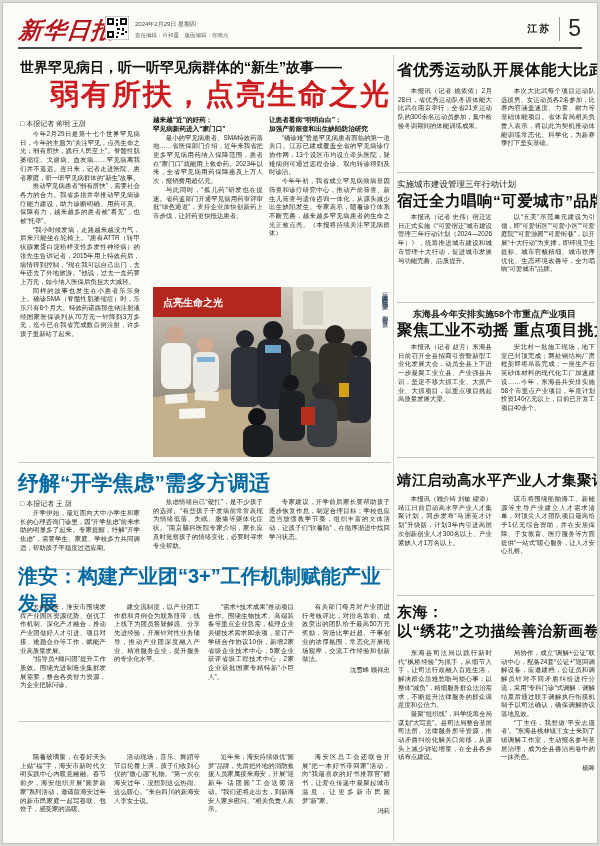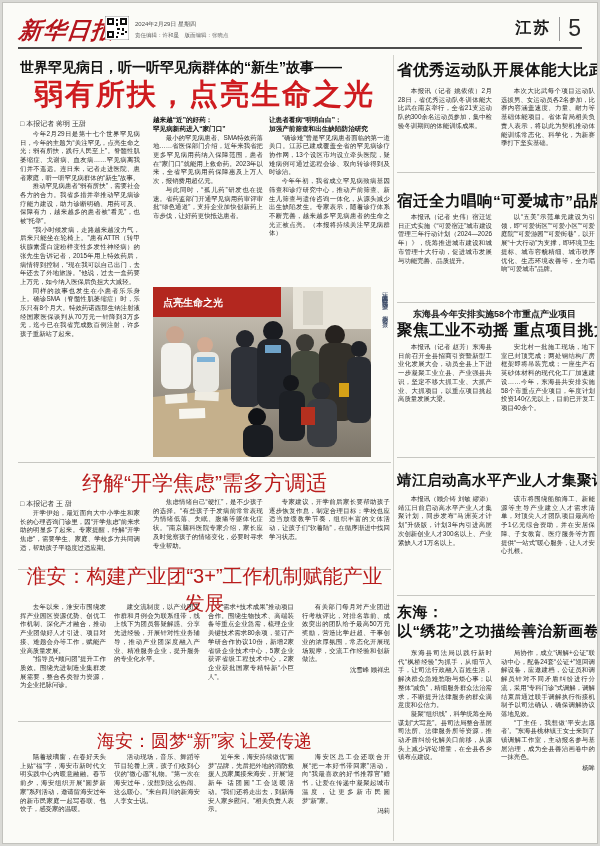--- a/index.html
+++ b/index.html
@@ -10,53 +10,53 @@
   
   .logo { position:absolute; left:16px; top:12px; width:82px; height:30px;
           font-family:"Liberation Serif", serif; font-weight:bold; font-style:italic;
           font-size:23px; color:#b5161d; letter-spacing:1px; transform:skewX(-6deg);
           white-space:nowrap; }
   .qr { position:absolute; left:102px; top:13px; }
   .mast-dates { position:absolute; left:132px; top:17px; color:#4a4a4a; }
   .mast-dates .d1 { font-size:6px; margin-bottom:3px; }
   .mast-dates .d2 { font-size:5.5px; color:#666; }
   .section-block { position:absolute; right:16px; top:12px; display:flex; align-items:center; gap:8px; }
-  .section-name { font-size:16px; font-weight:bold; color:#1a1a1a; letter-spacing:2px; }
+  .section-name { font-size:10px; font-weight:bold; color:#1a1a1a; letter-spacing:2px; }
   .section-sep { width:1px; height:24px; background:#9a9a9a; }
   .page-num { font-size:23px; color:#2a2a2a; }
   .mast-rule { position:absolute; left:15px; right:15px; top:44px; height:2px; background:#4c4c4c; }
 
   
   .rule-h { position:absolute; height:1px; background:#c7c7c2; }
   .rule-v { position:absolute; width:1px; background:#d2d2cc; }
   .body-col { position:absolute; overflow:hidden; font-size:6.4px; line-height:8.7px;
               color:#2a2a2a; text-align:justify; }
   .body-col p { text-indent:2em; }
   .body-col h4 { font-size:6.6px; line-height:8.8px; color:#111; text-indent:0; }
   .sig { text-align:right; font-size:6.4px; color:#2a2a2a; margin-top:2px; }
   .byline { position:absolute; font-size:7px; color:#333; }
 
   
   .kicker-main { position:absolute; left:17px; top:56px; font-size:14px; font-weight:bold; color:#111; }
-  .headline-main { position:absolute; left:15px; top:72px; width:373px; text-align:center;
+  .headline-main { position:absolute; left:15px; top:72px; width:373px; text-align:right;
                    font-size:29px; font-weight:bold; color:#ce1b1f; letter-spacing:2px; }
 
   .photo-wrap { position:absolute; left:150px; top:284px; width:218px; height:170px; }
   .photo-caption-v { position:absolute; left:371px; top:284px; height:170px; width:15px;
                      writing-mode:vertical-rl; font-size:6.2px; letter-spacing:1px;
                      color:#3b4a66; overflow:hidden; }
 
   
   .sb-headline { position:absolute; left:394px; width:198px; text-align:center;
                  font-size:15.5px; font-weight:bold; color:#111; letter-spacing:0.5px; white-space:nowrap; }
   .sb-kicker { position:absolute; left:394px; width:198px; font-size:8.5px; color:#222; }
   .sb-kicker.bold { font-weight:bold; font-size:9px;margin-left:16px; }
 
-  .mid-headline { position:absolute; left:15px; width:373px; text-align:center;
-                  font-weight:normal; color:#b91c1c; }
+  .mid-headline { position:absolute; left:15px; width:373px; text-align:left;
+                  font-weight:bold; color:#0369a1; }
 </style>
 </head>
 <body>
 
 <div class="page">
 
   <div class="logo">新华日报</div>
 
   <div class="qr">
     <svg width="24" height="24" viewBox="0 0 24 24">
@@ -194,21 +194,20 @@
   <div class="body-col" style="left:205px; top:600px; width:86px; height:113px;">
     <p>“需求+技术成果”推动项目合作。围绕生物技术、高端装备等重点企业急需，梳理企业关键技术需求80余项，签订产学研合作协议10份，新增2家省级企业技术中心，5家企业获评省级工程技术中心，2家企业获批国家专精特新“小巨人”。</p>
   </div>
   <div class="body-col" style="left:299px; top:600px; width:88px; height:113px;">
     <p>有关部门每月对产业团进行考核评比，对排名靠前、成效突出的团队给予最高50万元奖励，营造比学赶超、干事创业的浓厚氛围，常态化开展现场观摩，交流工作经验和创新做法。</p>
     <div class="sig">沈雪峰 顾祥忠</div>
   </div>
 
   <div class="rule-h" style="left:15px; top:718px; width:373px;"></div>
 
-  <div class="mid-headline" style="top:726px; font-size:18px;">海安：圆梦“新”家 让爱传递</div>
 
   <div class="body-col" style="left:17px; top:750px; width:86px; height:88px;">
     <p>隔着玻璃窗，在春好天头上贴“福”字，海安市新时代文明实践中心内暖意融融。春节前夕，海安组织开展“圆梦新家”系列活动，邀请留海安过年的新市民家庭一起写春联、包饺子，感受家的温暖。</p>
   </div>
   <div class="body-col" style="left:111px; top:750px; width:86px; height:88px;">
     <p>活动现场，音乐、舞蹈等节目轮番上演，孩子们收到心仪的“微心愿”礼物。“第一次在海安过年，没想到这么热闹、这么暖心。”来自四川的新海安人李女士说。</p>
   </div>
   <div class="body-col" style="left:205px; top:750px; width:86px; height:88px;">
     <p>近年来，海安持续做优“圆梦”品牌，先后把外地的消防救援人员家属接来海安，开展“迎新年 话团圆”工会送暖活动。“我们还将走出去，到新海安人家乡慰问。”相关负责人表示。</p>
   </div>
@@ -222,20 +221,21 @@
   <div class="sb-headline" style="top:57px;">省优秀运动队开展体能大比武</div>
   <div class="body-col" style="left:395px; top:84px; width:94px; height:80px;">
     <p>本报讯（记者 姚依依）2月28日，省优秀运动队冬训体能大比武在南京举行，全省21支运动队的300余名运动员参加，集中检验冬训期间的体能训练成果。</p>
   </div>
   <div class="body-col" style="left:498px; top:84px; width:94px; height:80px;">
     <p>本次大比武每个项目运动队选拔男、女运动员各2名参加，比赛内容涵盖速度、力量、耐力等基础体能项目。省体育局相关负责人表示，将以此为契机推动体能训练常态化、科学化，为新赛季打下坚实基础。</p>
   </div>
 
   <div class="rule-h" style="left:394px; top:169px; width:198px;"></div>
 
+  <div class="sb-kicker" style="top:176px;">实施城市建设管理三年行动计划</div>
   <div class="sb-headline" style="top:188px;">宿迁全力唱响“可爱城市”品牌</div>
   <div class="body-col" style="left:395px; top:210px; width:94px; height:84px;">
     <p>本报讯（记者 史伟）宿迁近日正式实施《“可爱宿迁”城市建设管理三年行动计划（2024—2026年）》，统筹推进城市建设和城市管理十大行动，促进城市发展与功能完善、品质提升。</p>
   </div>
   <div class="body-col" style="left:498px; top:210px; width:94px; height:84px;">
     <p>以“五美”示范单元建设为引领，即“可爱街区”“可爱小区”“可爱庭院”“可爱游园”“可爱街巷”，以开展“十大行动”为支撑，即环境卫生提标、城市容貌精细、城市秩序优化、生态环境改善等，全力唱响“可爱城市”品牌。</p>
   </div>
 
   <div class="rule-h" style="left:394px; top:299px; width:198px;"></div>
 

